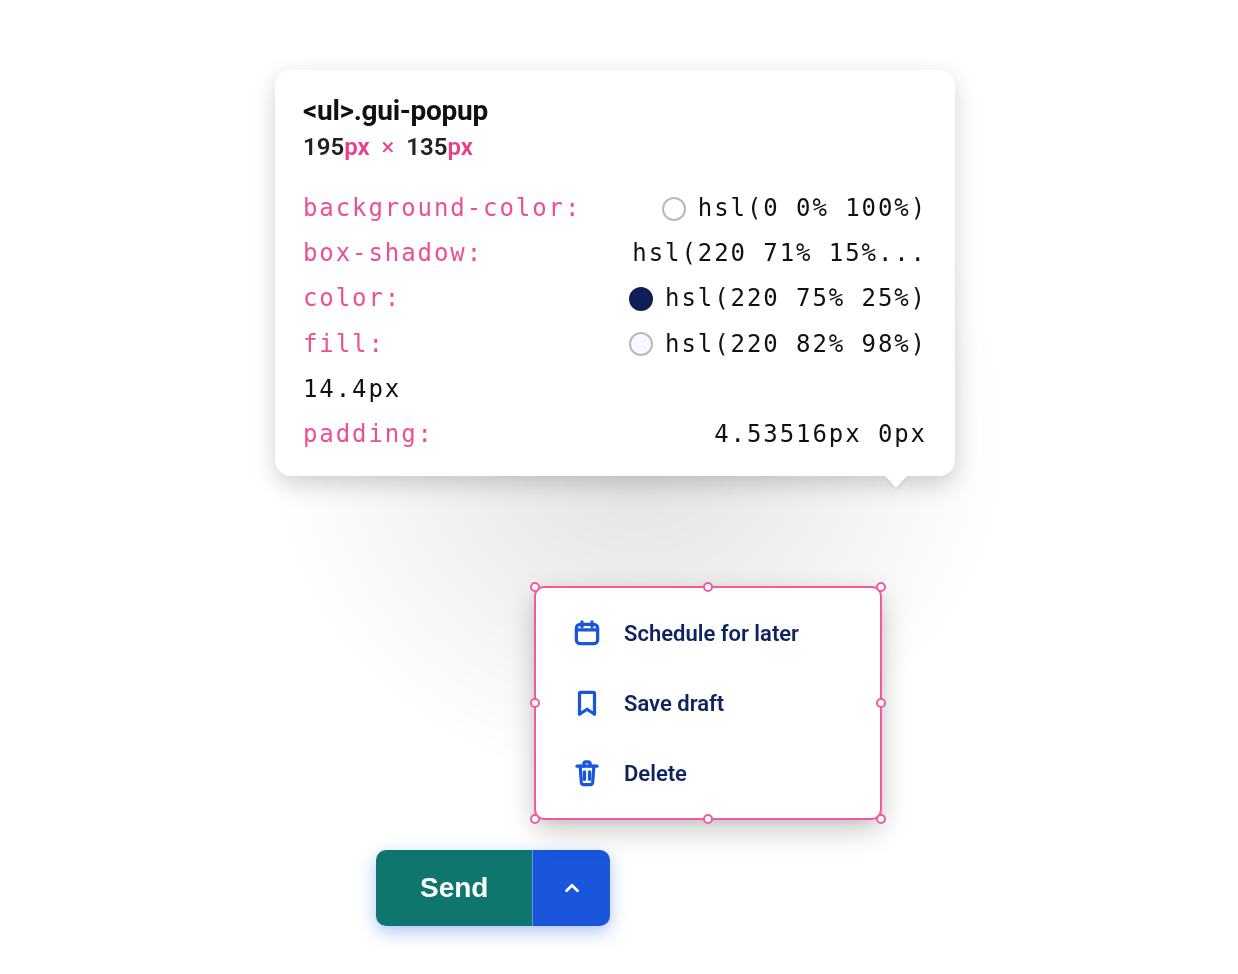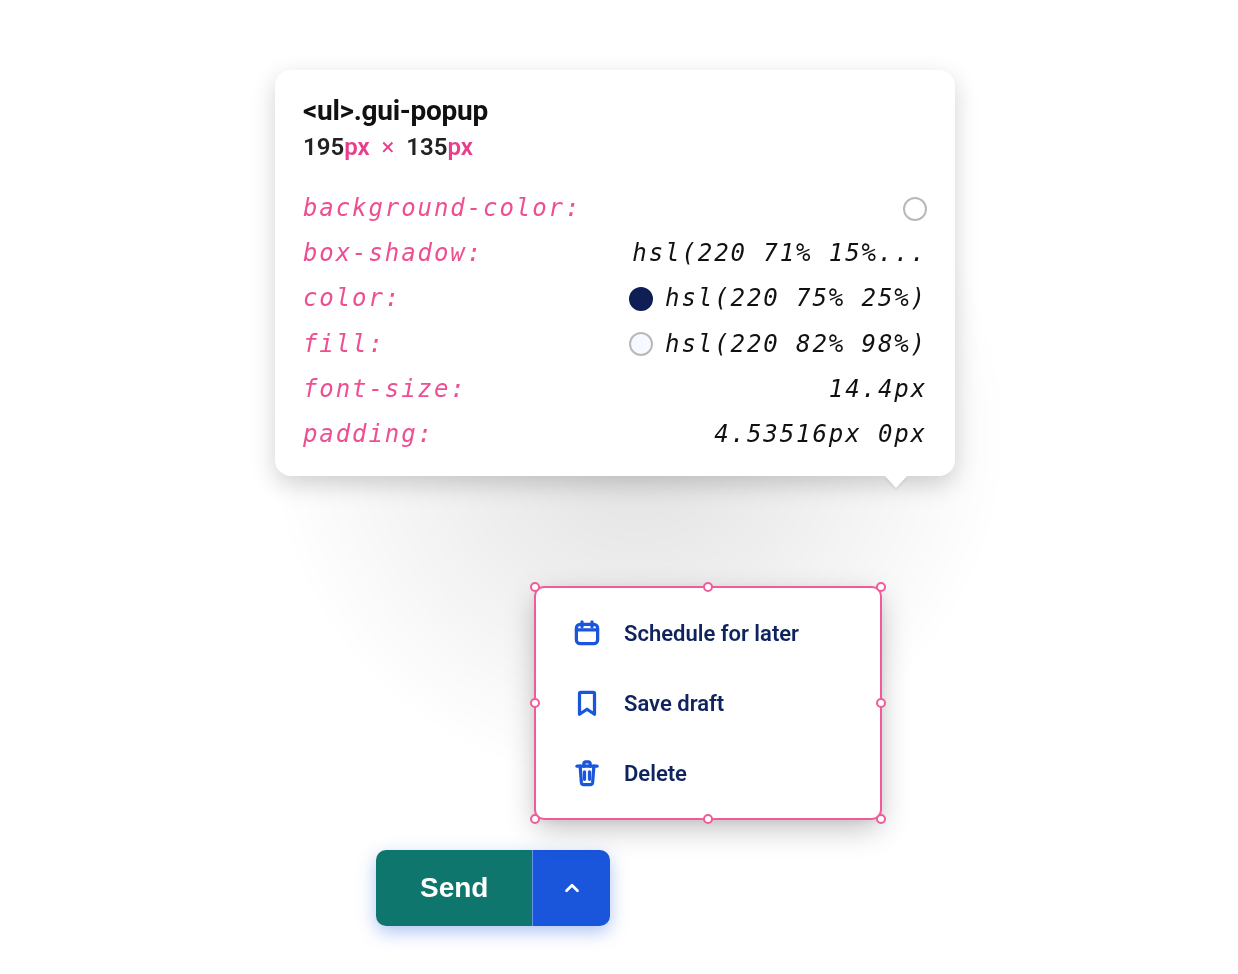--- a/index.html
+++ b/index.html
@@ -53,21 +53,21 @@
   margin-bottom: 6px;
 }
 .tt-dims {
   font-size: 24px;
   font-weight: 600;
   color: #222;
   margin-bottom: 32px;
 }
 .tt-dims .px { color: #e83e8c; font-weight: 600; }
 .tt-dims .times { color: #e83e8c; font-weight: 400; padding: 0 6px;}
-.tt-rows { display: grid; row-gap: 14px; font-style: italic; }
+.tt-rows { display: grid; row-gap: 14px; }
 .tt-row {
   display: flex;
   align-items: center;
   justify-content: space-between;
   font-family: ui-monospace, SFMono-Regular, Menlo, Consolas, monospace;
   font-size: 24px;
   letter-spacing: 0.08em;
   line-height: 1.3;
 }
 .tt-key { color: #ed4f92; font-weight: 400; white-space: nowrap; }
@@ -179,20 +179,21 @@
   <div class="tt-dims">
     <span>195</span><span class="px">px</span>
     <span class="times">×</span>
     <span>135</span><span class="px">px</span>
   </div>
   <div class="tt-rows">
     <div class="tt-row">
       <span class="tt-key">background-color:</span>
       <span class="tt-val">
         <span class="swatch white"></span>
+        <span>hsl(0 0% 100%)</span>
       </span>
     </div>
     <div class="tt-row">
       <span class="tt-key">box-shadow:</span>
       <span class="tt-val">hsl(220 71% 15%...</span>
     </div>
     <div class="tt-row">
       <span class="tt-key">color:</span>
       <span class="tt-val">
         <span class="swatch dark"></span>
@@ -200,21 +201,20 @@
       </span>
     </div>
     <div class="tt-row">
       <span class="tt-key">fill:</span>
       <span class="tt-val">
         <span class="swatch light"></span>
         <span>hsl(220 82% 98%)</span>
       </span>
     </div>
     <div class="tt-row">
-      <span class="tt-key">font-size:</span>
       <span class="tt-val">14.4px</span>
     </div>
     <div class="tt-row">
       <span class="tt-key">padding:</span>
       <span class="tt-val">4.53516px 0px</span>
     </div>
   </div>
 </div>
 
 <div class="popup-wrap">

